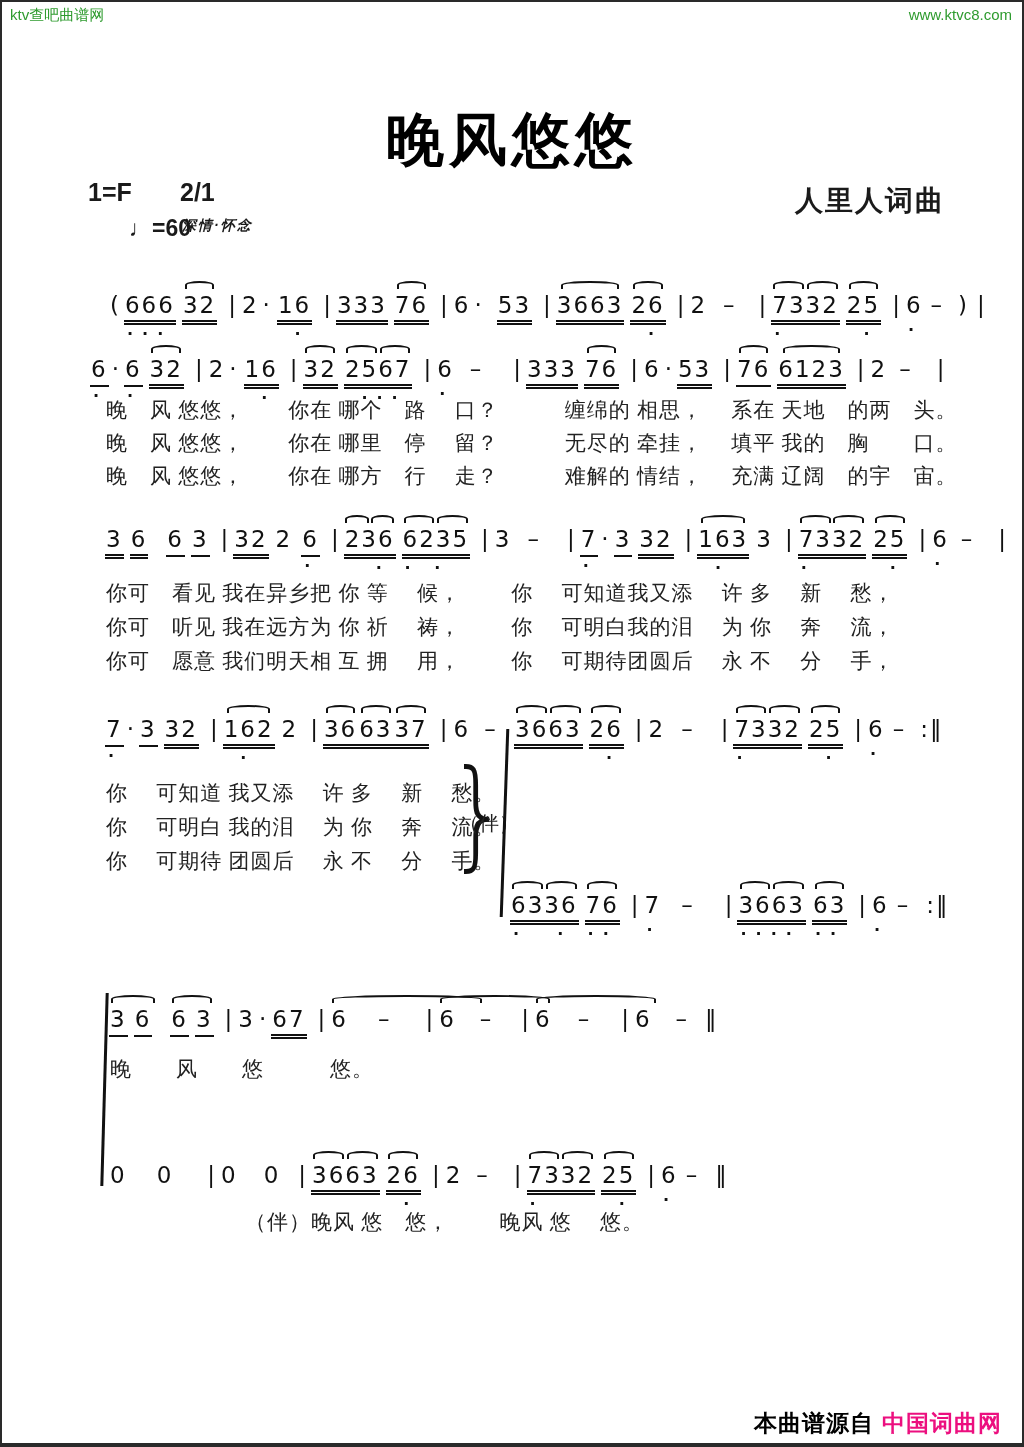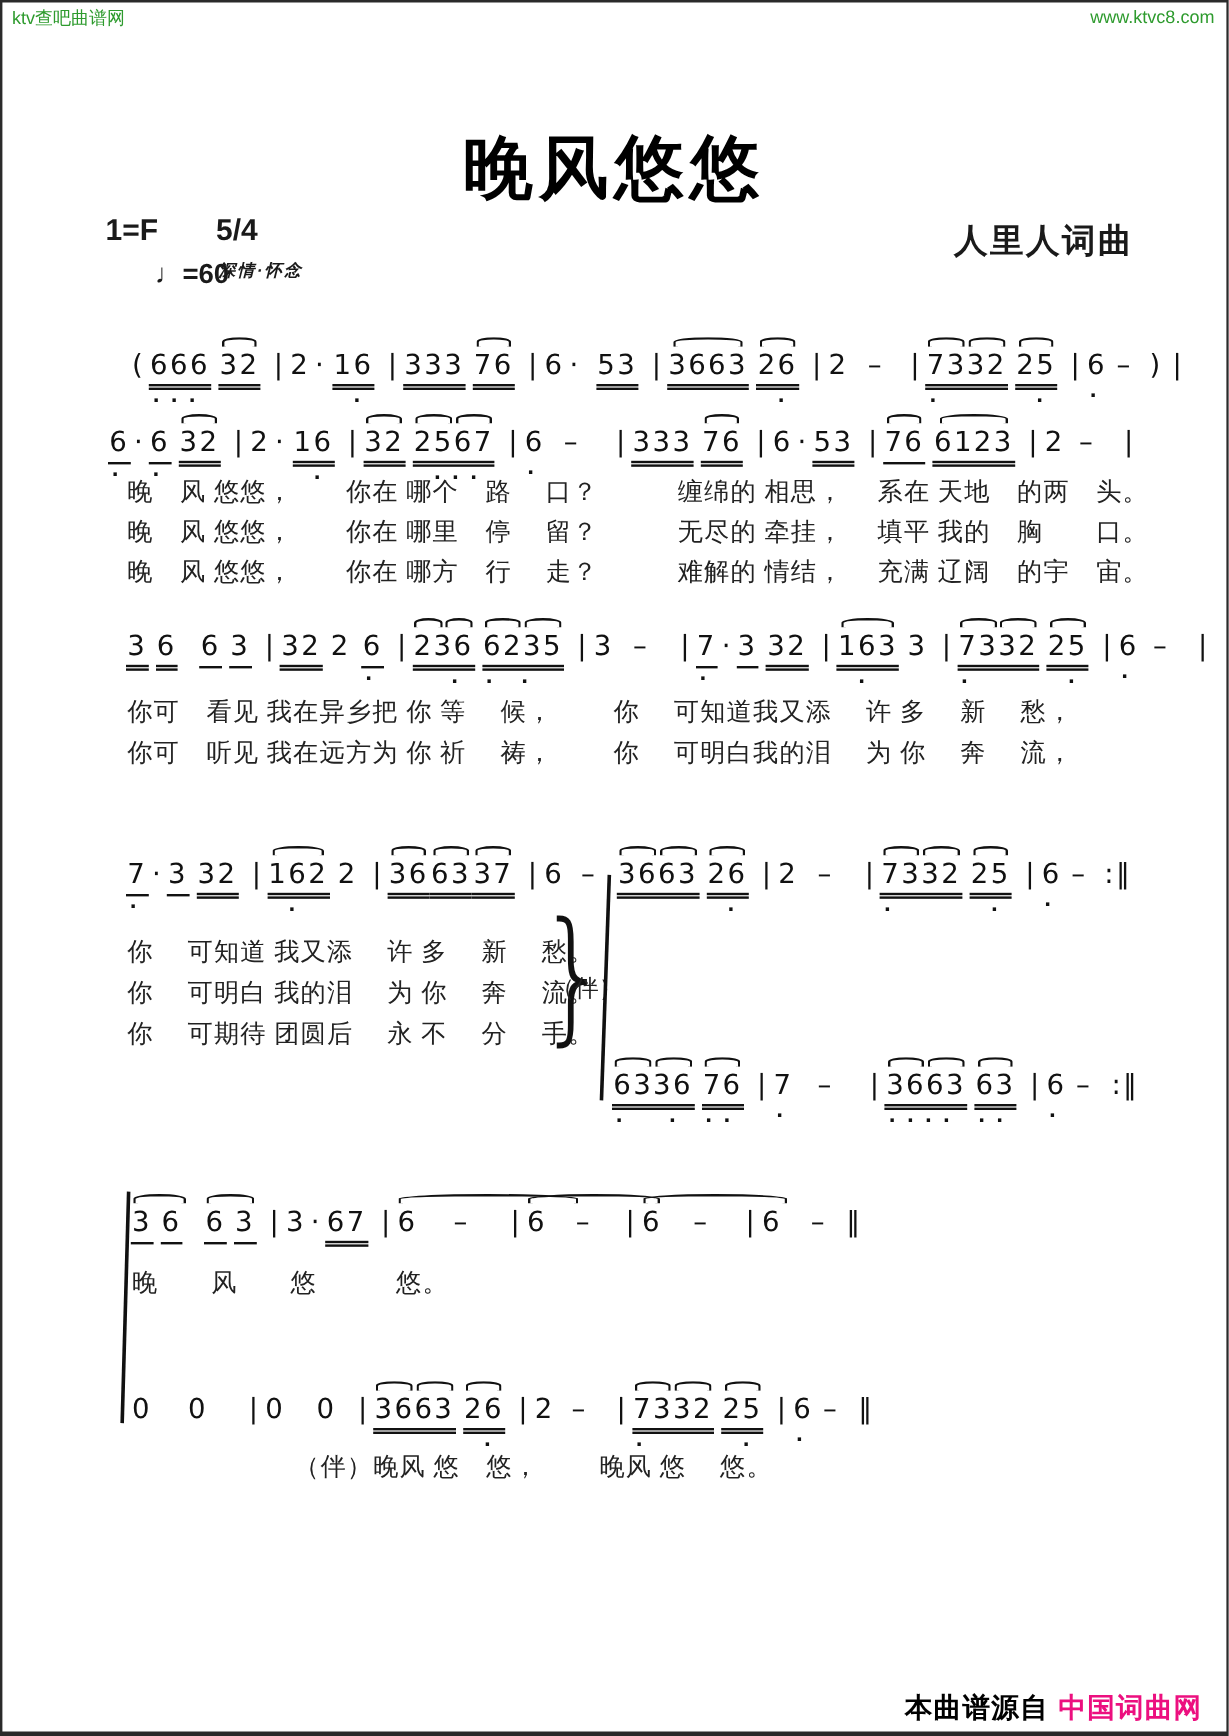--- a/index.html
+++ b/index.html
@@ -59,40 +59,41 @@
 <body>
 
 <div id="page">
 
   <div class="site-left">ktv查吧曲谱网</div>
   <div class="site-right">www.ktvc8.com</div>
 
   <div class="song-title">晚风悠悠</div>
 
   <div class="meta-key">1=F</div>
-  <div class="meta-meter">5/4</div>
+  <div class="meta-meter">2/1</div>
   <div class="meta-credit">人里人词曲</div>
   <div class="meta-tempo">♩=60</div>
   <div class="meta-expr">深情·怀念</div>
 
   <div class="mline" style="left:103px; top:288px;"><span class="mt plain">(</span><span class="mt tk"><span class="txt u2">666</span><span class="dts">...</span></span><span class="mt tk"><span class="txt u2">32</span><span class="arc"></span></span><span class="mt plain">|</span><span class="mt tk" style="margin-right: 2px;"><span class="txt">2</span></span><span class="mt tk" style="margin-right: 4px;"><span class="txt">·</span></span><span class="mt tk"><span class="txt u2">16</span><span class="dts">&nbsp;.</span></span><span class="mt plain">|</span><span class="mt tk"><span class="txt u2">333</span></span><span class="mt tk"><span class="txt u2">76</span><span class="arc"></span></span><span class="mt plain">|</span><span class="mt tk" style="margin-right: 2px;"><span class="txt">6</span></span><span class="mt tk" style="margin-right: 12px;"><span class="txt">·</span></span><span class="mt tk"><span class="txt u2">53</span></span><span class="mt plain">|</span><span class="mt tk"><span class="txt u2">3663</span><span class="arc"></span></span><span class="mt tk"><span class="txt u2">26</span><span class="arc"></span><span class="dts">&nbsp;.</span></span><span class="mt plain">|</span><span class="mt tk" style="margin-right: 14px;"><span class="txt">2</span></span><span class="mt tk" style="margin-right: 16px;"><span class="txt">–</span></span><span class="mt plain">|</span><span class="mt tk"><span class="txt u2">7332</span><span class="arc aL"></span><span class="arc aR"></span><span class="dts">.&nbsp;&nbsp;&nbsp;</span></span><span class="mt tk"><span class="txt u2">25</span><span class="arc"></span><span class="dts">&nbsp;.</span></span><span class="mt plain">|</span><span class="mt tk"><span class="txt">6</span><span class="dts">.</span></span><span class="mt tk" style="margin-right: 8px;"><span class="txt">–</span></span><span class="mt plain">)</span><span class="mt plain">|</span></div>
   <div class="mline" style="left:88px;  top:352px;"><span class="mt tk" style="margin-right: 2px;"><span class="txt u1">6</span><span class="dts">.</span></span><span class="mt tk" style="margin-right: 2px;"><span class="txt">·</span></span><span class="mt tk"><span class="txt u1">6</span><span class="dts">.</span></span><span class="mt tk"><span class="txt u2">32</span><span class="arc"></span></span><span class="mt plain">|</span><span class="mt tk" style="margin-right: 2px;"><span class="txt">2</span></span><span class="mt tk" style="margin-right: 4px;"><span class="txt">·</span></span><span class="mt tk"><span class="txt u2">16</span><span class="dts">&nbsp;.</span></span><span class="mt plain">|</span><span class="mt tk"><span class="txt u2">32</span><span class="arc"></span></span><span class="mt tk"><span class="txt u2">2567</span><span class="arc aL"></span><span class="arc aR"></span><span class="dts">&nbsp;...</span></span><span class="mt plain">|</span><span class="mt tk" style="margin-right: 14px;"><span class="txt">6</span><span class="dts">.</span></span><span class="mt tk" style="margin-right: 24px;"><span class="txt">–</span></span><span class="mt plain">|</span><span class="mt tk"><span class="txt u2">333</span></span><span class="mt tk"><span class="txt u2">76</span><span class="arc"></span></span><span class="mt plain">|</span><span class="mt tk" style="margin-right: 2px;"><span class="txt">6</span></span><span class="mt tk" style="margin-right: 2px;"><span class="txt">·</span></span><span class="mt tk"><span class="txt u2">53</span></span><span class="mt plain">|</span><span class="mt tk"><span class="txt u1">76</span><span class="arc"></span></span><span class="mt tk"><span class="txt u2">6123</span><span class="arc"></span></span><span class="mt plain">|</span><span class="mt tk" style="margin-right: 10px;"><span class="txt">2</span></span><span class="mt tk" style="margin-right: 18px;"><span class="txt">–</span></span><span class="mt plain">|</span></div>
   <div class="mline" style="left:103px; top:522px;"><span class="mt tk" style="margin-right: 6px;"><span class="txt u2">3</span></span><span class="mt tk" style="margin-right: 18px;"><span class="txt u2">6</span></span><span class="mt tk" style="margin-right: 6px;"><span class="txt u1">6</span></span><span class="mt tk"><span class="txt u1">3</span></span><span class="mt plain">|</span><span class="mt tk"><span class="txt u2">32</span></span><span class="mt tk" style="margin-right: 8px;"><span class="txt">2</span></span><span class="mt tk"><span class="txt u1">6</span><span class="dts">.</span></span><span class="mt plain">|</span><span class="mt tk"><span class="txt u2">236</span><span class="arc aL"></span><span class="arc aR"></span><span class="dts">&nbsp;&nbsp;.</span></span><span class="mt tk"><span class="txt u2">6235</span><span class="arc aL"></span><span class="arc aR"></span><span class="dts">.&nbsp;.&nbsp;</span></span><span class="mt plain">|</span><span class="mt tk" style="margin-right: 14px;"><span class="txt">3</span></span><span class="mt tk" style="margin-right: 20px;"><span class="txt">–</span></span><span class="mt plain">|</span><span class="mt tk" style="margin-right: 2px;"><span class="txt u1">7</span><span class="dts">.</span></span><span class="mt tk" style="margin-right: 2px;"><span class="txt">·</span></span><span class="mt tk"><span class="txt u1">3</span></span><span class="mt tk"><span class="txt u2">32</span></span><span class="mt plain">|</span><span class="mt tk"><span class="txt u2">163</span><span class="arc"></span><span class="dts">&nbsp;.&nbsp;</span></span><span class="mt tk"><span class="txt">3</span></span><span class="mt plain">|</span><span class="mt tk"><span class="txt u2">7332</span><span class="arc aL"></span><span class="arc aR"></span><span class="dts">.&nbsp;&nbsp;&nbsp;</span></span><span class="mt tk"><span class="txt u2">25</span><span class="arc"></span><span class="dts">&nbsp;.</span></span><span class="mt plain">|</span><span class="mt tk" style="margin-right: 10px;"><span class="txt">6</span><span class="dts">.</span></span><span class="mt tk" style="margin-right: 18px;"><span class="txt">–</span></span><span class="mt plain">|</span></div>
   <div class="mline" style="left:103px; top:712px;"><span class="mt tk" style="margin-right: 2px;"><span class="txt u1">7</span><span class="dts">.</span></span><span class="mt tk" style="margin-right: 2px;"><span class="txt">·</span></span><span class="mt tk"><span class="txt u1">3</span></span><span class="mt tk"><span class="txt u2">32</span></span><span class="mt plain">|</span><span class="mt tk"><span class="txt u2">162</span><span class="arc"></span><span class="dts">&nbsp;.&nbsp;</span></span><span class="mt tk"><span class="txt">2</span></span><span class="mt plain">|</span><span class="mt tk" style="margin-right: 0px;"><span class="txt u2">36</span><span class="arc"></span></span><span class="mt tk" style="margin-right: 0px;"><span class="txt u2">63</span><span class="arc"></span></span><span class="mt tk"><span class="txt u2">37</span><span class="arc"></span></span><span class="mt plain">|</span><span class="mt tk" style="margin-right: 12px;"><span class="txt">6</span></span><span class="mt tk"><span class="txt">–</span></span></div>
   <div class="mline" style="left:512px; top:712px;"><span class="mt tk"><span class="txt u2">3663</span><span class="arc aL"></span><span class="arc aR"></span></span><span class="mt tk"><span class="txt u2">26</span><span class="arc"></span><span class="dts">&nbsp;.</span></span><span class="mt plain">|</span><span class="mt tk" style="margin-right: 14px;"><span class="txt">2</span></span><span class="mt tk" style="margin-right: 20px;"><span class="txt">–</span></span><span class="mt plain">|</span><span class="mt tk"><span class="txt u2">7332</span><span class="arc aL"></span><span class="arc aR"></span><span class="dts">.&nbsp;&nbsp;&nbsp;</span></span><span class="mt tk"><span class="txt u2">25</span><span class="arc"></span><span class="dts">&nbsp;.</span></span><span class="mt plain">|</span><span class="mt tk"><span class="txt">6</span><span class="dts">.</span></span><span class="mt tk" style="margin-right: 12px;"><span class="txt">–</span></span><span class="mt tk"><span class="txt">:‖</span></span></div>
   <div class="mline" style="left:508px; top:888px;"><span class="mt tk"><span class="txt u2">6336</span><span class="arc aL"></span><span class="arc aR"></span><span class="dts">.&nbsp;&nbsp;.</span></span><span class="mt tk"><span class="txt u2">76</span><span class="arc"></span><span class="dts">..</span></span><span class="mt plain">|</span><span class="mt tk" style="margin-right: 18px;"><span class="txt">7</span><span class="dts">.</span></span><span class="mt tk" style="margin-right: 24px;"><span class="txt">–</span></span><span class="mt plain">|</span><span class="mt tk"><span class="txt u2">3663</span><span class="arc aL"></span><span class="arc aR"></span><span class="dts">....</span></span><span class="mt tk"><span class="txt u2">63</span><span class="arc"></span><span class="dts">..</span></span><span class="mt plain">|</span><span class="mt tk"><span class="txt">6</span><span class="dts">.</span></span><span class="mt tk" style="margin-right: 14px;"><span class="txt">–</span></span><span class="mt tk"><span class="txt">:‖</span></span></div>
   <div class="mline" style="left:107px; top:1002px;"><span class="mt tk" style="margin-right: 6px;"><span class="txt u1">3</span><span class="arc" style="left: 2px; right: auto; width: 44px;"></span></span><span class="mt tk" style="margin-right: 18px;"><span class="txt u1">6</span></span><span class="mt tk" style="margin-right: 6px;"><span class="txt u1">6</span><span class="arc" style="left: 2px; right: auto; width: 40px;"></span></span><span class="mt tk"><span class="txt u1">3</span></span><span class="mt plain">|</span><span class="mt tk" style="margin-right: 2px;"><span class="txt">3</span></span><span class="mt tk" style="margin-right: 2px;"><span class="txt">·</span></span><span class="mt tk"><span class="txt u2">67</span></span><span class="mt plain">|</span><span class="mt tk" style="margin-right: 28px;"><span class="txt">6</span><span class="arc" style="left: 2px; right: auto; width: 150px;"></span></span><span class="mt tk" style="margin-right: 28px;"><span class="txt">–</span></span><span class="mt plain">|</span><span class="mt tk" style="margin-right: 22px;"><span class="txt">6</span><span class="arc" style="left: 2px; right: auto; width: 110px;"></span></span><span class="mt tk" style="margin-right: 22px;"><span class="txt">–</span></span><span class="mt plain">|</span><span class="mt tk" style="margin-right: 24px;"><span class="txt">6</span><span class="arc" style="left: 2px; right: auto; width: 120px;"></span></span><span class="mt tk" style="margin-right: 24px;"><span class="txt">–</span></span><span class="mt plain">|</span><span class="mt tk" style="margin-right: 22px;"><span class="txt">6</span></span><span class="mt tk" style="margin-right: 14px;"><span class="txt">–</span></span><span class="mt tk"><span class="txt">‖</span></span></div>
   <div class="mline" style="left:107px; top:1158px;"><span class="mt tk" style="margin-right: 28px;"><span class="txt">0</span></span><span class="mt tk" style="margin-right: 28px;"><span class="txt">0</span></span><span class="mt plain">|</span><span class="mt tk" style="margin-right: 24px;"><span class="txt">0</span></span><span class="mt tk" style="margin-right: 12px;"><span class="txt">0</span></span><span class="mt plain">|</span><span class="mt tk"><span class="txt u2">3663</span><span class="arc aL"></span><span class="arc aR"></span></span><span class="mt tk"><span class="txt u2">26</span><span class="arc"></span><span class="dts">&nbsp;.</span></span><span class="mt plain">|</span><span class="mt tk" style="margin-right: 12px;"><span class="txt">2</span></span><span class="mt tk" style="margin-right: 18px;"><span class="txt">–</span></span><span class="mt plain">|</span><span class="mt tk"><span class="txt u2">7332</span><span class="arc aL"></span><span class="arc aR"></span><span class="dts">.&nbsp;&nbsp;&nbsp;</span></span><span class="mt tk"><span class="txt u2">25</span><span class="arc"></span><span class="dts">&nbsp;.</span></span><span class="mt plain">|</span><span class="mt tk"><span class="txt">6</span><span class="dts">.</span></span><span class="mt tk" style="margin-right: 14px;"><span class="txt">–</span></span><span class="mt tk"><span class="txt">‖</span></span></div>
 
   <div class="lyr" style="left:104px; top:394px;">晚　风 悠悠，　　你在 哪个　路　 口？　　　缠绵的 相思，　 系在 天地　的两　头。</div>
   <div class="lyr" style="left:104px; top:427px;">晚　风 悠悠，　　你在 哪里　停　 留？　　　无尽的 牵挂，　 填平 我的　胸　　口。</div>
   <div class="lyr" style="left:104px; top:460px;">晚　风 悠悠，　　你在 哪方　行　 走？　　　难解的 情结，　 充满 辽阔　的宇　宙。</div>
 
   <div class="lyr" style="left:104px; top:577px;">你可　看见 我在异乡把 你 等　 候，　　 你　 可知道我又添　 许 多　 新　 愁，</div>
   <div class="lyr" style="left:104px; top:611px;">你可　听见 我在远方为 你 祈　 祷，　　 你　 可明白我的泪　 为 你　 奔　 流，</div>
+  <div class="lyr" style="left:104px; top:645px;">你可　愿意 我们明天相 互 拥　 用，　　 你　 可期待团圆后　 永 不　 分　 手，</div>
 
   <div class="lyr" style="left:104px; top:777px;">你　 可知道 我又添　 许 多　 新　 愁。</div>
   <div class="lyr" style="left:104px; top:811px;">你　 可明白 我的泪　 为 你　 奔　 流。</div>
   <div class="lyr" style="left:104px; top:845px;">你　 可期待 团圆后　 永 不　 分　 手。</div>
   <div class="brace">}</div>
   <div class="ban" style="left:457px; top:808px;">（伴）</div>
   <div class="vbrack b1"></div>
 
   <div class="vbrack b2"></div>
   <div class="lyr" style="left:108px; top:1053px;">晚　　风　　悠　　　悠。</div>

